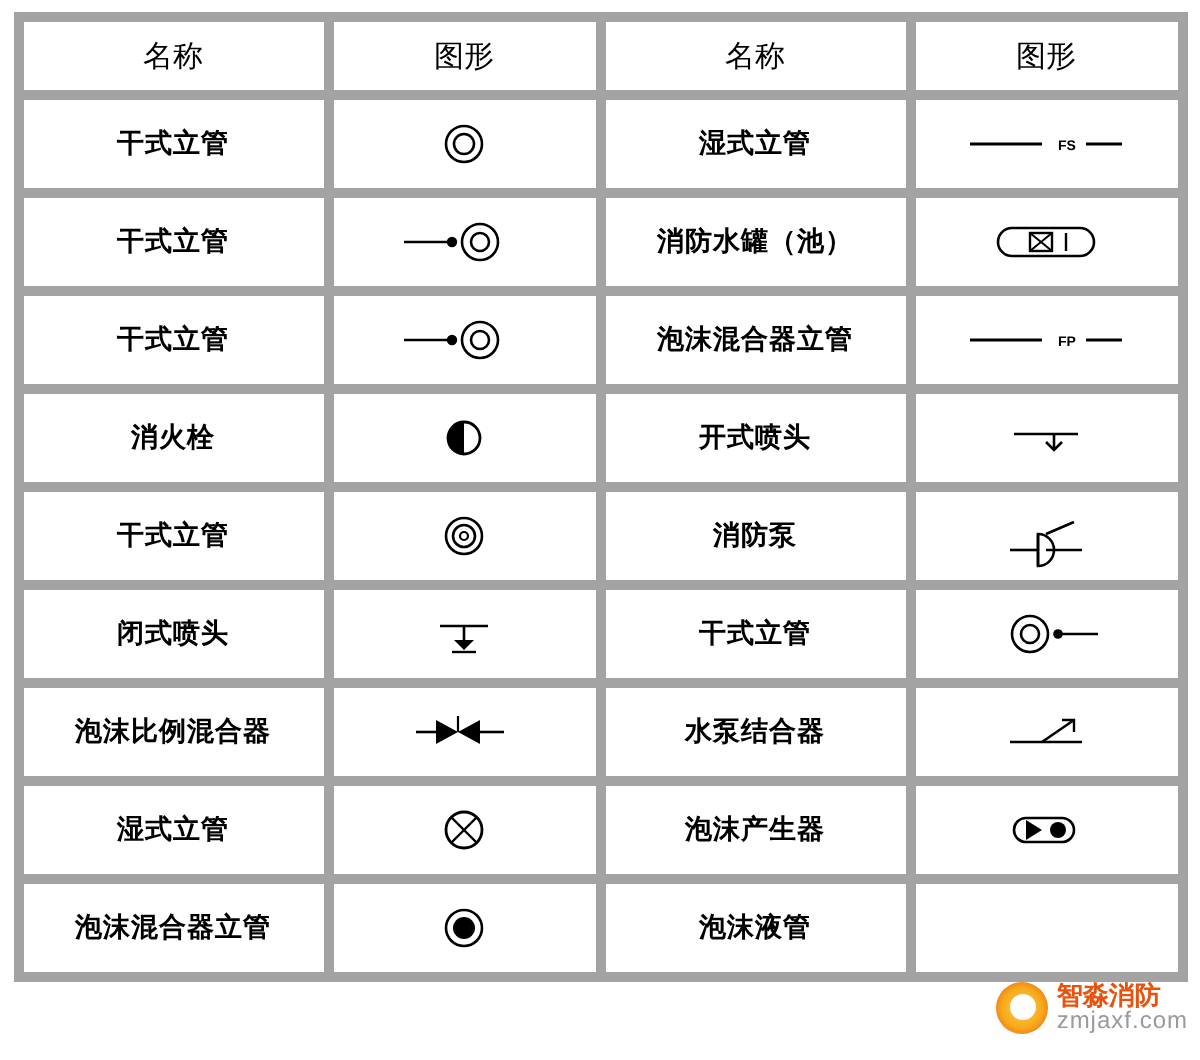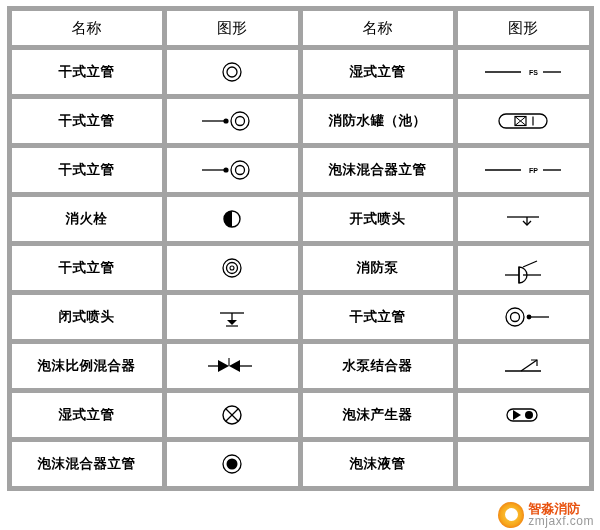--- a/index.html
+++ b/index.html
@@ -42,21 +42,21 @@
   .name-cell {
     letter-spacing: 0.5px;
   }
   .sym-cell svg {
     display: block;
     margin: 0 auto;
   }
   .watermark {
     position: absolute;
     right: 6px;
-    bottom: 2px;
+    bottom: 13px;
     display: flex;
     align-items: center;
     gap: 4px;
   }
   .wm-badge {
     width: 26px;
     height: 26px;
     border-radius: 50%;
     background: radial-gradient(circle at 50% 50%, #ffd24a 0%, #f7a81b 55%, #e8520f 100%);
     position: relative;

